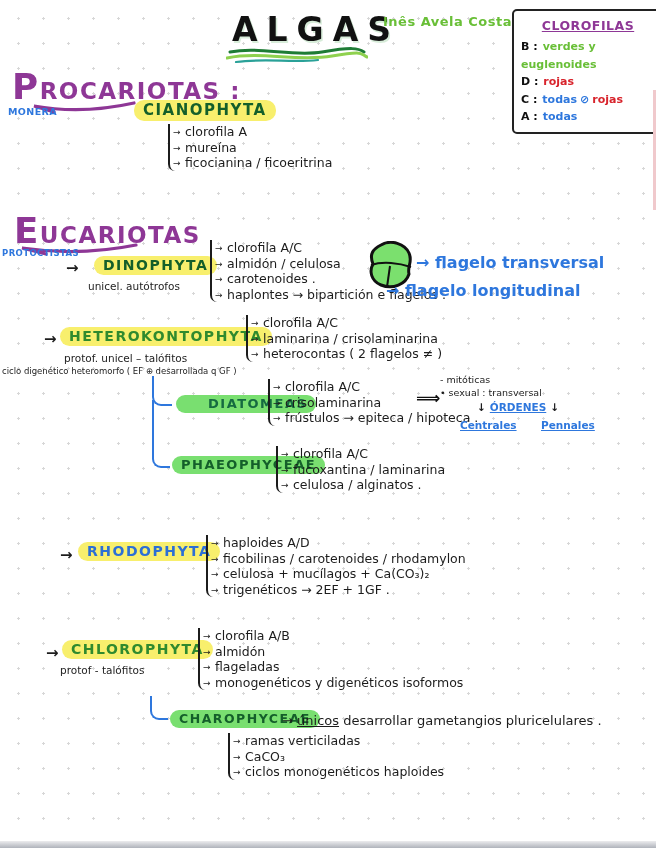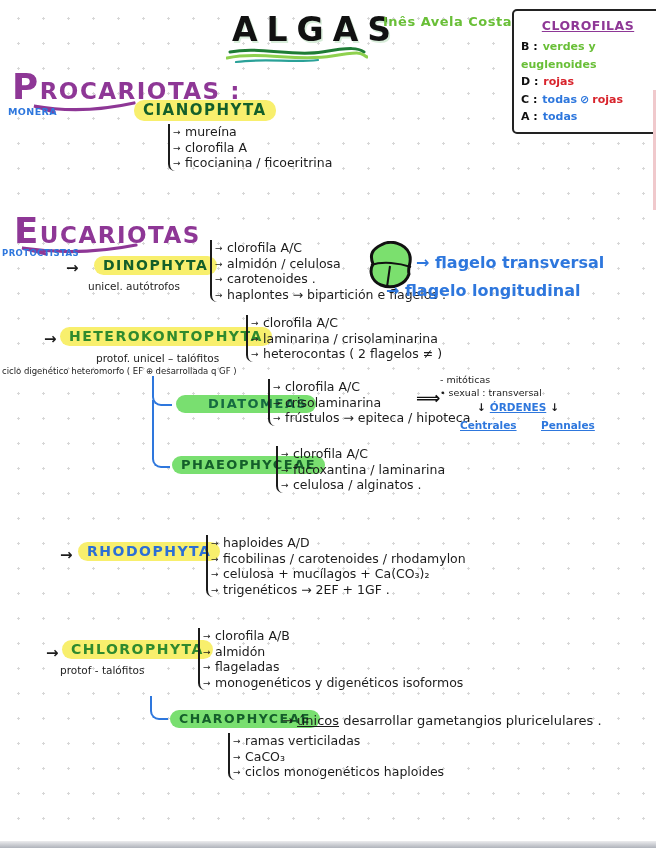--- a/index.html
+++ b/index.html
@@ -90,22 +90,22 @@
 
   <div class="abs script-heading" style="left:12px;top:66px;">PROCARIOTAS :</div>
   <svg class="abs" style="left:28px;top:100px;" width="110" height="14">
     <path d="M106 3 C70 11,34 11,6 6 L26 12" stroke="#8e3796" fill="none" stroke-width="3.2" stroke-linecap="round"></path>
   </svg>
   <div class="abs kingdom" style="left:8px;top:106px;">MONERA</div>
 
   <span class="abs pill hl-yellow t-dkgreen" style="left:134px;top:100px;font-size:15px;">CIANOPHYTA</span>
   <div class="abs bracket" style="left:168px;top:124px;">
     <ul>
+      <li>clorofila A</li>
       <li>mureína</li>
-      <li>clorofila A</li>
       <li>ficocianina / ficoeritrina</li>
     </ul>
   </div>
 
   <div class="abs script-heading" style="left:14px;top:210px;">EUCARIOTAS</div>
   <svg class="abs" style="left:16px;top:242px;" width="125" height="14">
     <path d="M120 3 C80 11,40 11,6 6 L30 12" stroke="#8e3796" fill="none" stroke-width="3.2" stroke-linecap="round"></path>
   </svg>
   <div class="abs kingdom" style="left:2px;top:248px;font-size:8.5px;">PROTOCTISTAS</div>
 
@@ -130,21 +130,21 @@
     <span>→</span>
     <span>flagelo transversal</span>
   </div>
   <div class="abs cell-label" style="left:386px;top:281px;">
     <span>→</span>
     <span>flagelo longitudinal</span>
   </div>
 
   <span class="abs arrow" style="left:44px;top:330px;">→</span>
   <span class="abs pill hl-yellow t-green" style="left:60px;top:327px;font-size:14px;">HETEROKONTOPHYTA</span>
-  <div class="abs subtitle" style="left:64px;top:352px;margin-left:32px;">protof. unicel – talófitos</div>
+  <div class="abs subtitle" style="left:64px;top:352px;">protof. unicel – talófitos</div>
   <div class="abs tiny-note" style="left:2px;top:366px;">ciclo digenético heteromorfo ( EF ⊕ desarrollada q GF )</div>
   <div class="abs bracket" style="left:246px;top:315px;">
     <ul>
       <li>clorofila A/C</li>
       <li>laminarina / crisolaminarina</li>
       <li>heterocontas ( 2 flagelos ≠ )</li>
     </ul>
   </div>
 
   <div class="abs blue-elbow" style="left:152px;top:376px;width:18px;height:28px;"></div>

